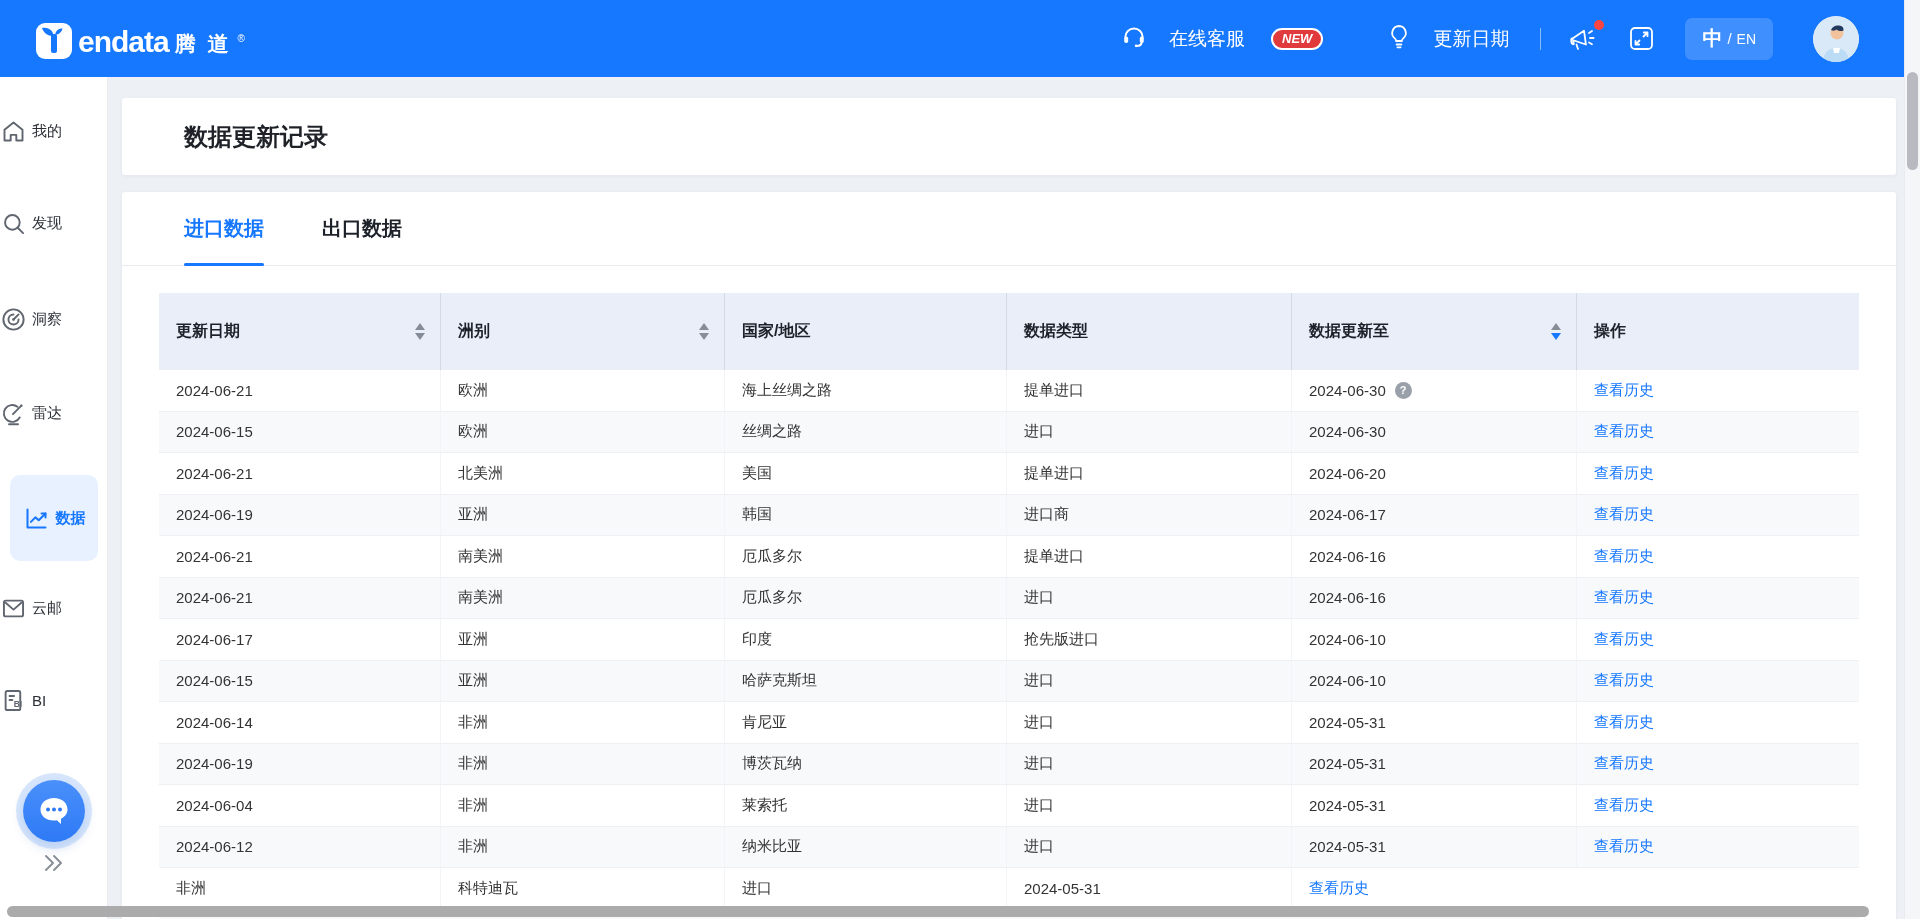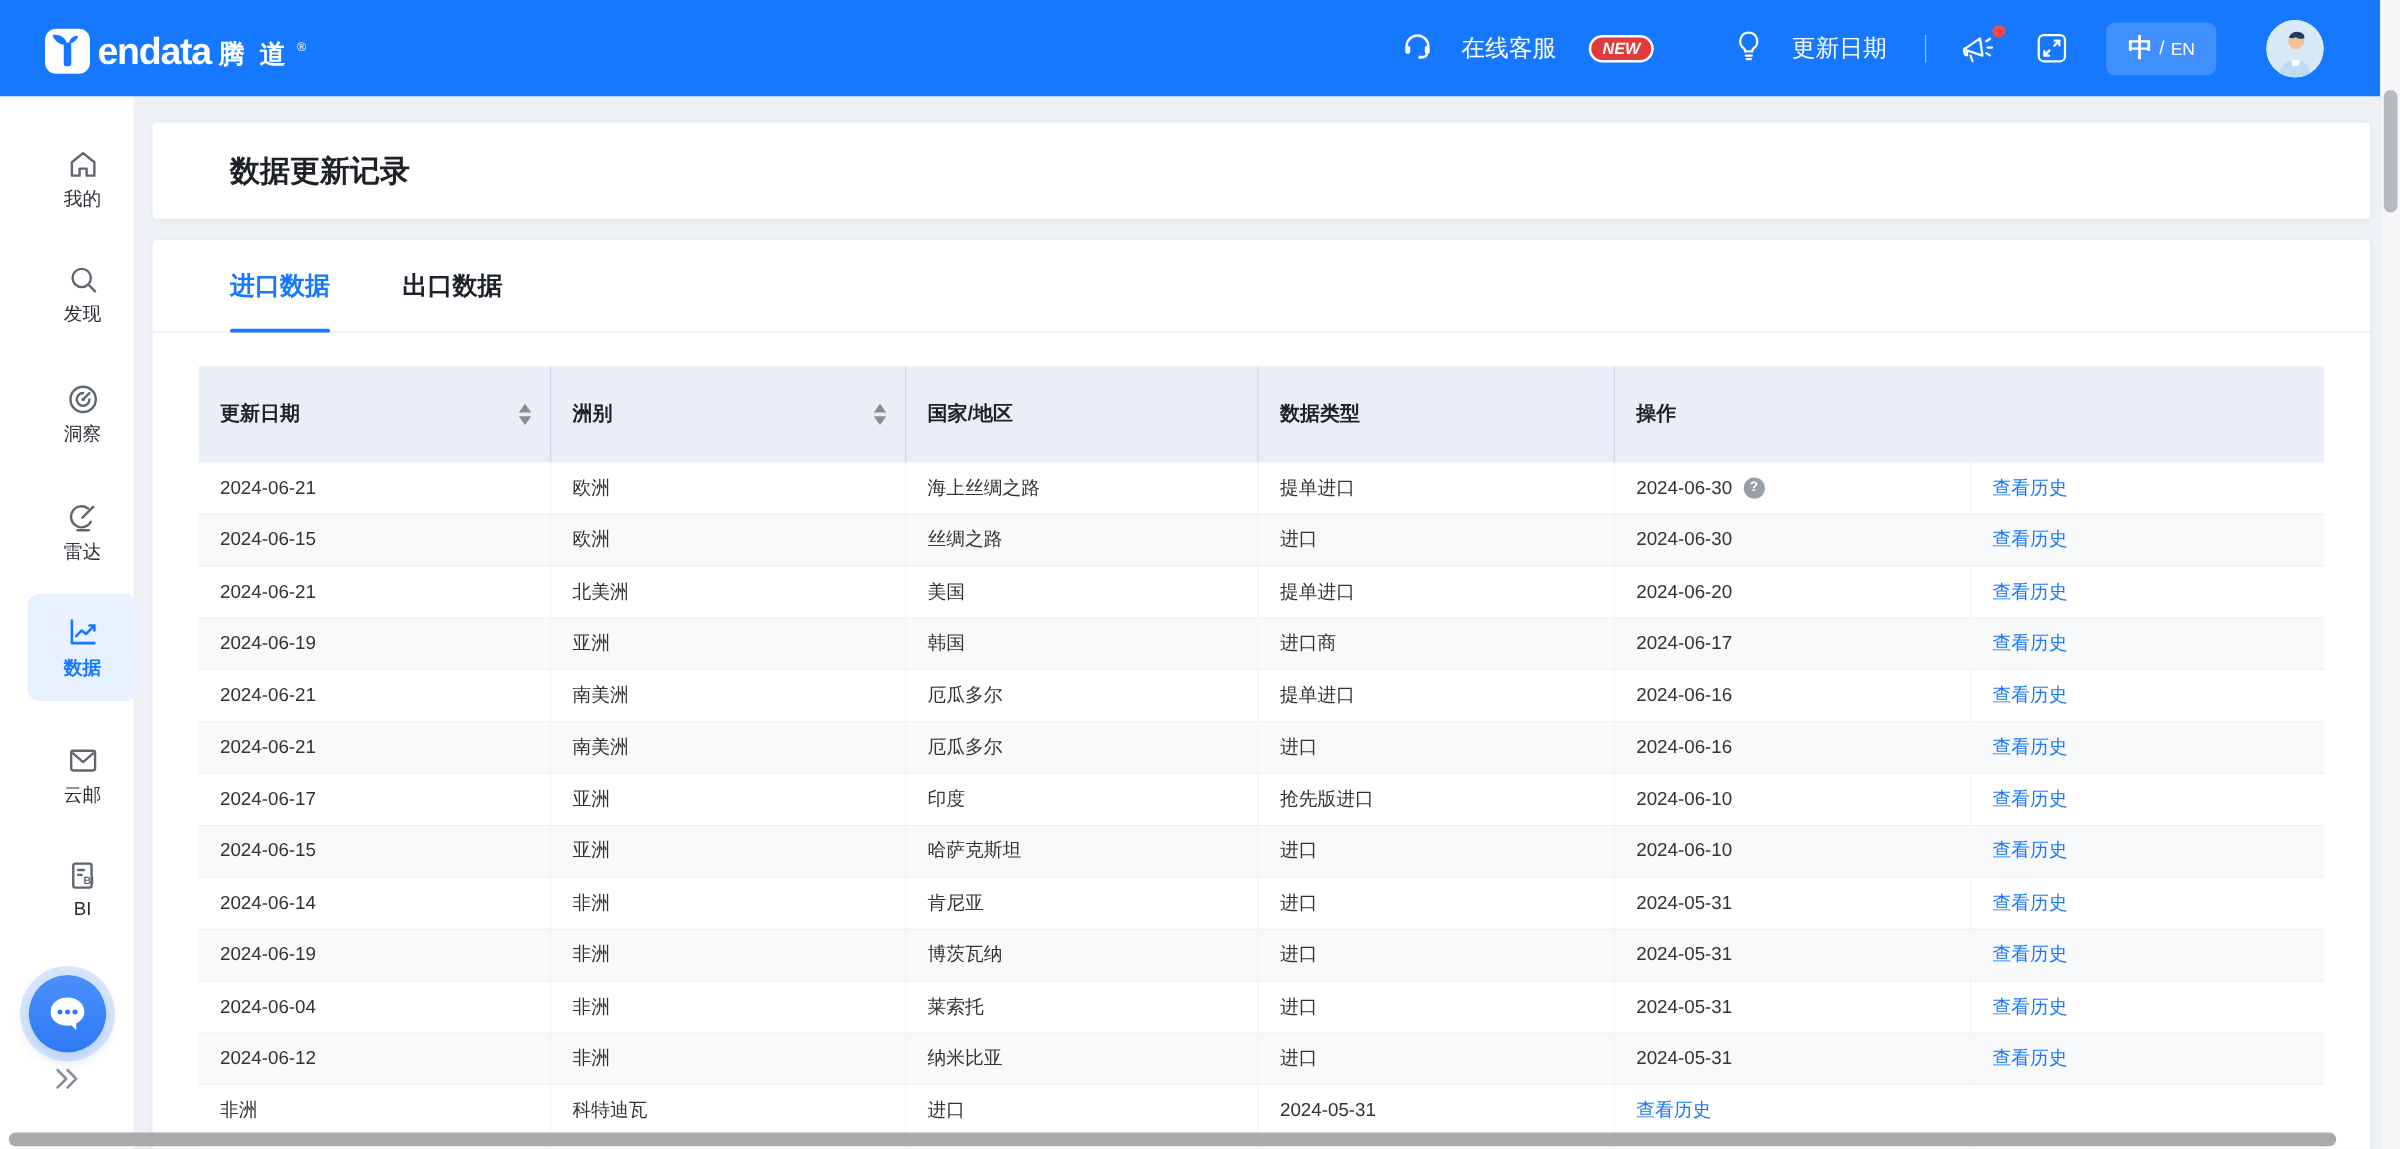--- a/index.html
+++ b/index.html
@@ -26,22 +26,22 @@
     padding:0 17px; display:flex; align-items:center; color:#fff; cursor:pointer; margin:0 40px 0 30px; }
   .lang-zh { font-size:20px; font-weight:bold; }
   .lang-sep { font-size:15px; margin:0 5px; }
   .lang-en { font-size:14px; }
   .avatar { width:46px; height:46px; border-radius:50%; background:#d9e9f8; overflow:hidden; cursor:pointer; }
   .gap64{width:64px} .gap30{width:30px}
 
   
   .sidebar { position:absolute; left:0; top:77px; bottom:0; width:108px; background:#fff;
     border-right:1px solid #ececef; z-index:4; }
-  .side-item { position:absolute; left:0; width:108px; display:flex; flex-direction:column;
-    align-items:center; gap:5px; cursor:pointer; color:#60666f;margin-left:12px; }
+  .side-item { position:absolute; left:0; width:108px; display:flex; flex-direction:row;
+    align-items:center; gap:5px; cursor:pointer; color:#60666f; }
   .side-item .lbl { font-size:15px; color:#2a2e35; }
   .side-item svg { stroke:#60666f; }
   .side-item.active-block { left:10px; width:88px; height:86px; background:#e8f1ff;
     border-radius:10px; justify-content:center; gap:6px; }
   .side-item.active-block .lbl { color:#1677ff; font-weight:bold; }
   .side-item.active-block svg { stroke:#1677ff; }
   .chat-fab { position:absolute; left:23px; width:62px; height:62px; border-radius:50%;
     background:linear-gradient(180deg,#4a90fb,#2e7af6);
     box-shadow:0 0 0 7px rgba(166,199,248,.45), 0 5px 12px rgba(30,90,190,.25);
     display:flex; align-items:center; justify-content:center; cursor:pointer; }
@@ -285,20 +285,27 @@
               <i class="caret-down"></i>
             </span>
           </div>
           <div class="th">
             <span>国家/地区</span>
           </div>
           <div class="th">
             <span>数据类型</span>
           </div>
           <div class="th">
+            <span>数据更新至</span>
+            <span class="sorter">
+              <i class="caret-up"></i>
+              <i class="caret-down active"></i>
+            </span>
+          </div>
+          <div class="th">
             <span>操作</span>
           </div>
         </div>
       <div id="tbody">
           <div class="tgrid trow">
             <div class="td">2024-06-21</div>
             <div class="td">欧洲</div>
             <div class="td">海上丝绸之路</div>
             <div class="td">提单进口</div>
             <div class="td">

